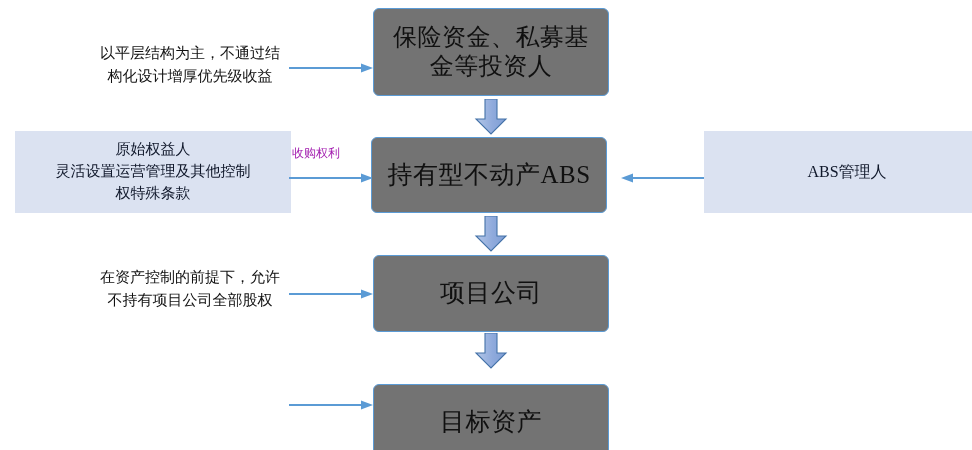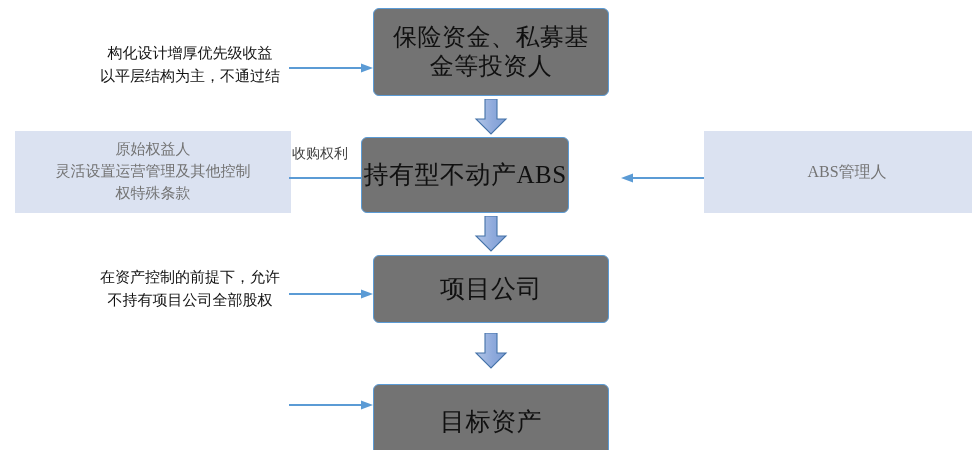--- a/index.html
+++ b/index.html
@@ -40,21 +40,21 @@
   
   .shaded {
     position: absolute;
     box-sizing: border-box;
     background: #dbe2f1;
     border: none;
     display: flex;
     align-items: center;
     justify-content: center;
     text-align: center;
-    color: #737373;
+    color: #0f172a;
     line-height: 1.45;
     font-size: 15px;
     font-family: "Liberation Serif", "DejaVu Serif", serif;
   }
 
   
   .annotation {
     position: absolute;
     text-align: center;
     color: #111111;
@@ -66,40 +66,40 @@
   
   .h-arrow {
     position: absolute;
     height: 12px;
   }
   .h-arrow svg { display: block; overflow: visible; }
 
   
   .edge-label {
     position: absolute;
-    font-size: 14px;
-    color: #404040;
+    font-size: 12px;
+    color: #a21caf;
     white-space: nowrap;
     font-family: "Liberation Serif", "DejaVu Serif", serif;
   }
 
   
   .block-arrow {
     position: absolute;
   }
   .block-arrow svg { display: block; }
 </style>
 </head>
 <body>
 
 <div id="canvas">
 
   <div class="annotation" style="left:40px; top:42px; width:300px;">
+    <div>以平层结构为主，不通过结</div>
     <div>构化设计增厚优先级收益</div>
-    <div>以平层结构为主，不通过结</div>
   </div>
 
   <div class="h-arrow" style="left:289px; top:62px; width:84px;">
     <svg width="84" height="12" viewBox="0 0 84 12">
       <line x1="0" y1="6" x2="74" y2="6" stroke="#5b9bd5" stroke-width="1.8"></line>
       <polygon points="84,6 72,1.6 72,10.4" fill="#5b9bd5"></polygon>
     </svg>
   </div>
 
   <div class="flowbox two-line" style="left:373px; top:8px; width:236px; height:88px;">
@@ -132,21 +132,21 @@
 
   <div class="edge-label" style="left:292px; top:145px;">收购权利</div>
 
   <div class="h-arrow" style="left:289px; top:172px; width:84px;">
     <svg width="84" height="12" viewBox="0 0 84 12">
       <line x1="0" y1="6" x2="74" y2="6" stroke="#5b9bd5" stroke-width="1.8"></line>
       <polygon points="84,6 72,1.6 72,10.4" fill="#5b9bd5"></polygon>
     </svg>
   </div>
 
-  <div class="flowbox" style="left:361px; top:137px; width:208px; height:76px;">
+  <div class="flowbox" style="left:371px; top:137px; width:236px; height:76px;">
     <div>
       <div>持有型不动产ABS</div>
     </div>
   </div>
 
   <div class="h-arrow" style="left:621px; top:172px; width:84px;">
     <svg width="84" height="12" viewBox="0 0 84 12">
       <line x1="10" y1="6" x2="84" y2="6" stroke="#5b9bd5" stroke-width="1.8"></line>
       <polygon points="0,6 12,1.6 12,10.4" fill="#5b9bd5"></polygon>
     </svg>
@@ -174,21 +174,21 @@
     <div>不持有项目公司全部股权</div>
   </div>
 
   <div class="h-arrow" style="left:289px; top:288px; width:84px;">
     <svg width="84" height="12" viewBox="0 0 84 12">
       <line x1="0" y1="6" x2="74" y2="6" stroke="#5b9bd5" stroke-width="1.8"></line>
       <polygon points="84,6 72,1.6 72,10.4" fill="#5b9bd5"></polygon>
     </svg>
   </div>
 
-  <div class="flowbox" style="left:373px; top:255px; width:236px; height:68px;">
+  <div class="flowbox" style="left:373px; top:255px; width:236px; height:77px;">
     <div>
       <div>项目公司</div>
     </div>
   </div>
 
   <div class="block-arrow" style="left:473px; top:333px;">
     <svg width="36" height="36" viewBox="0 0 36 36">
       <defs>
         <linearGradient id="ga3" x1="0" y1="0" x2="1" y2="0">
           <stop offset="0%" stop-color="#b4c7e7"></stop>

